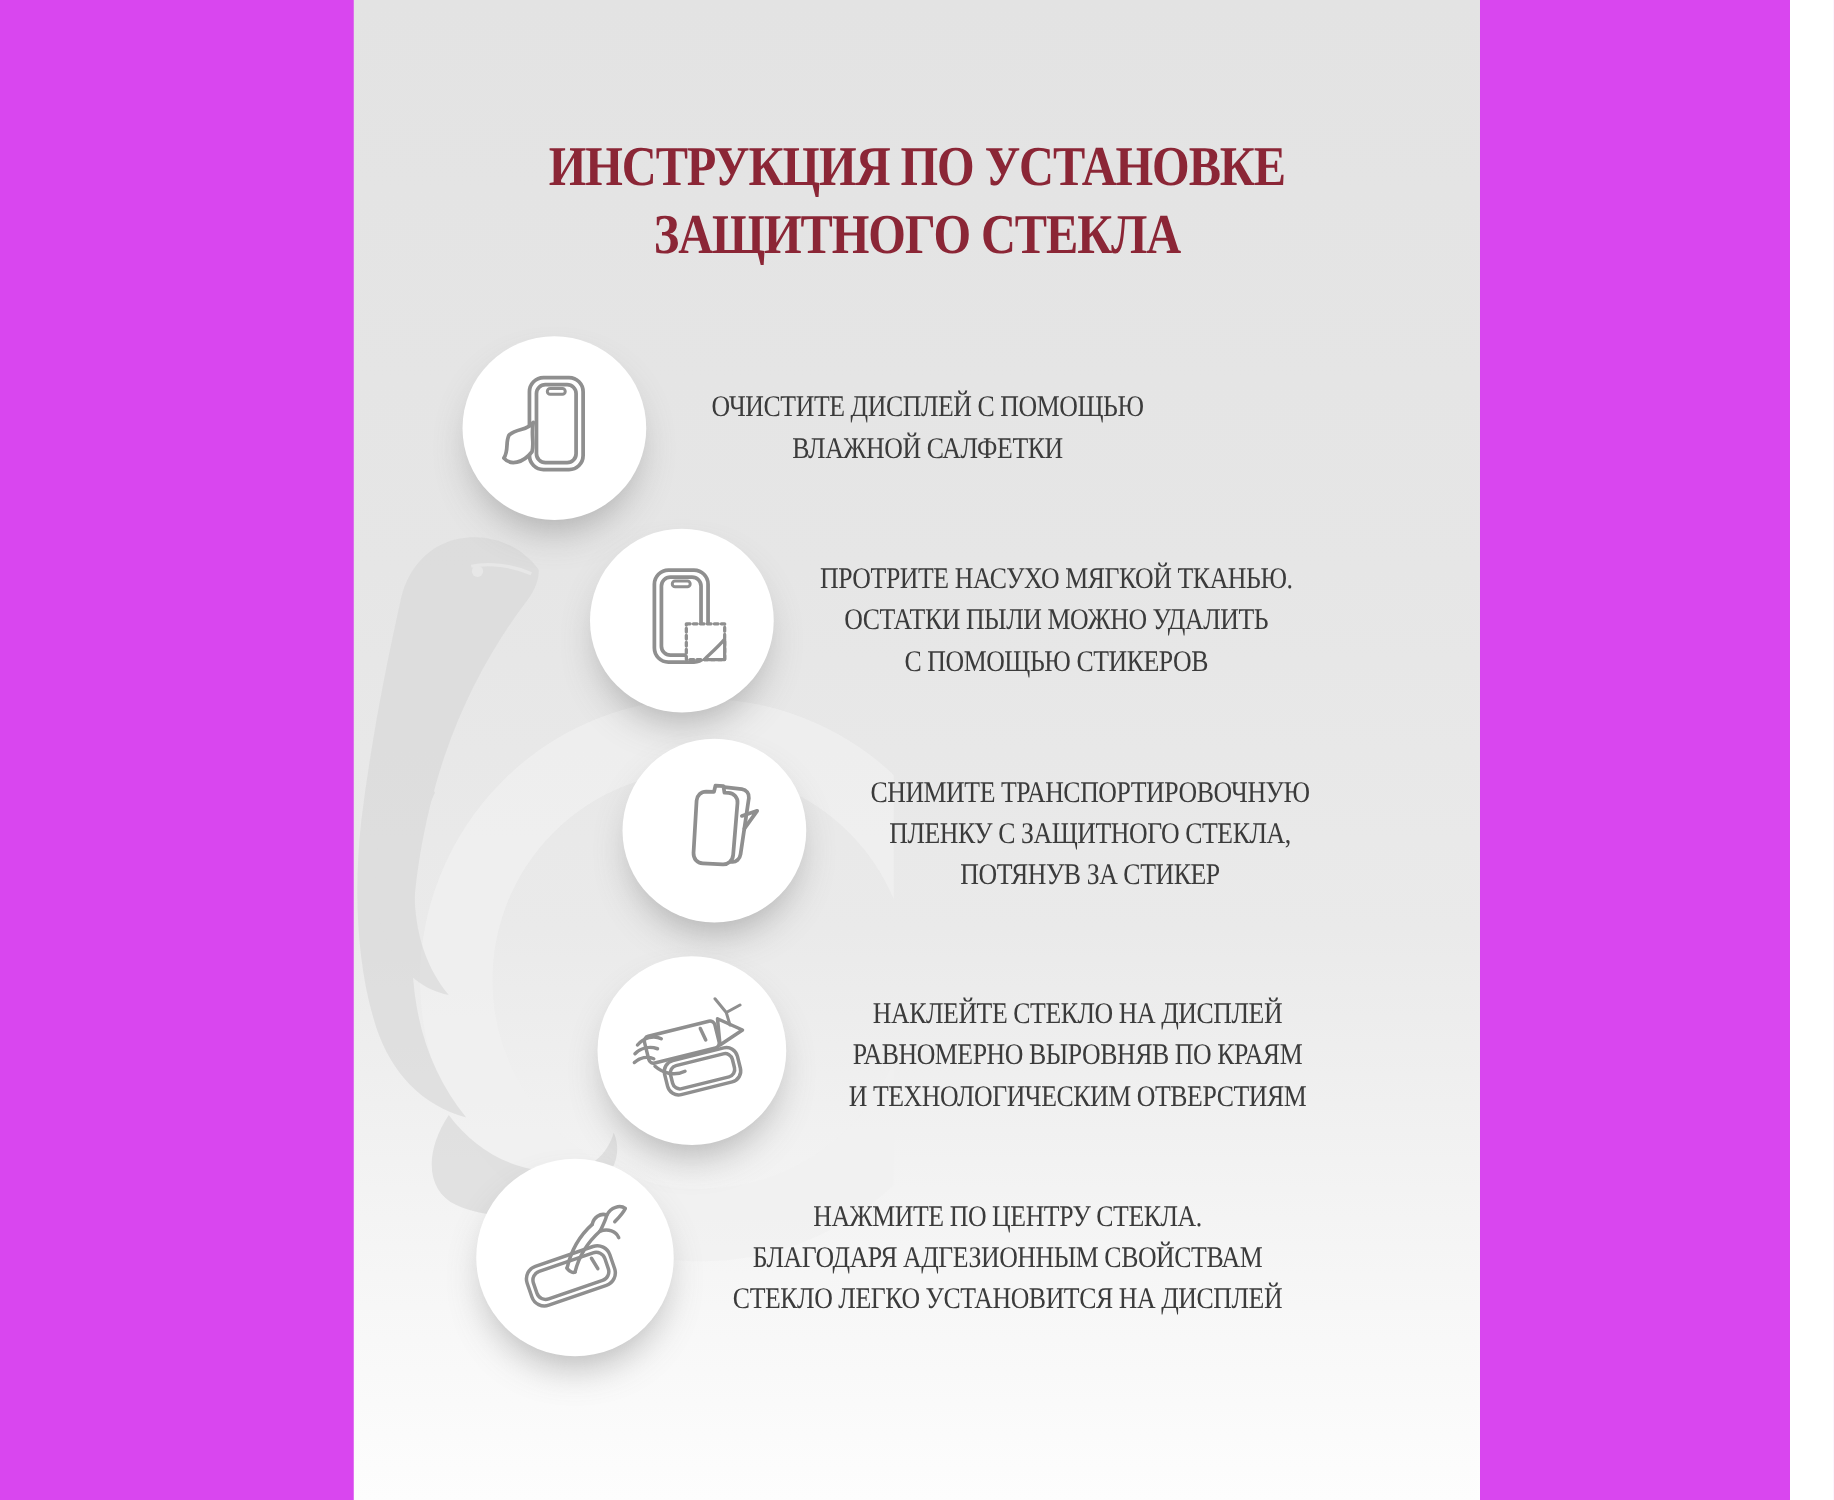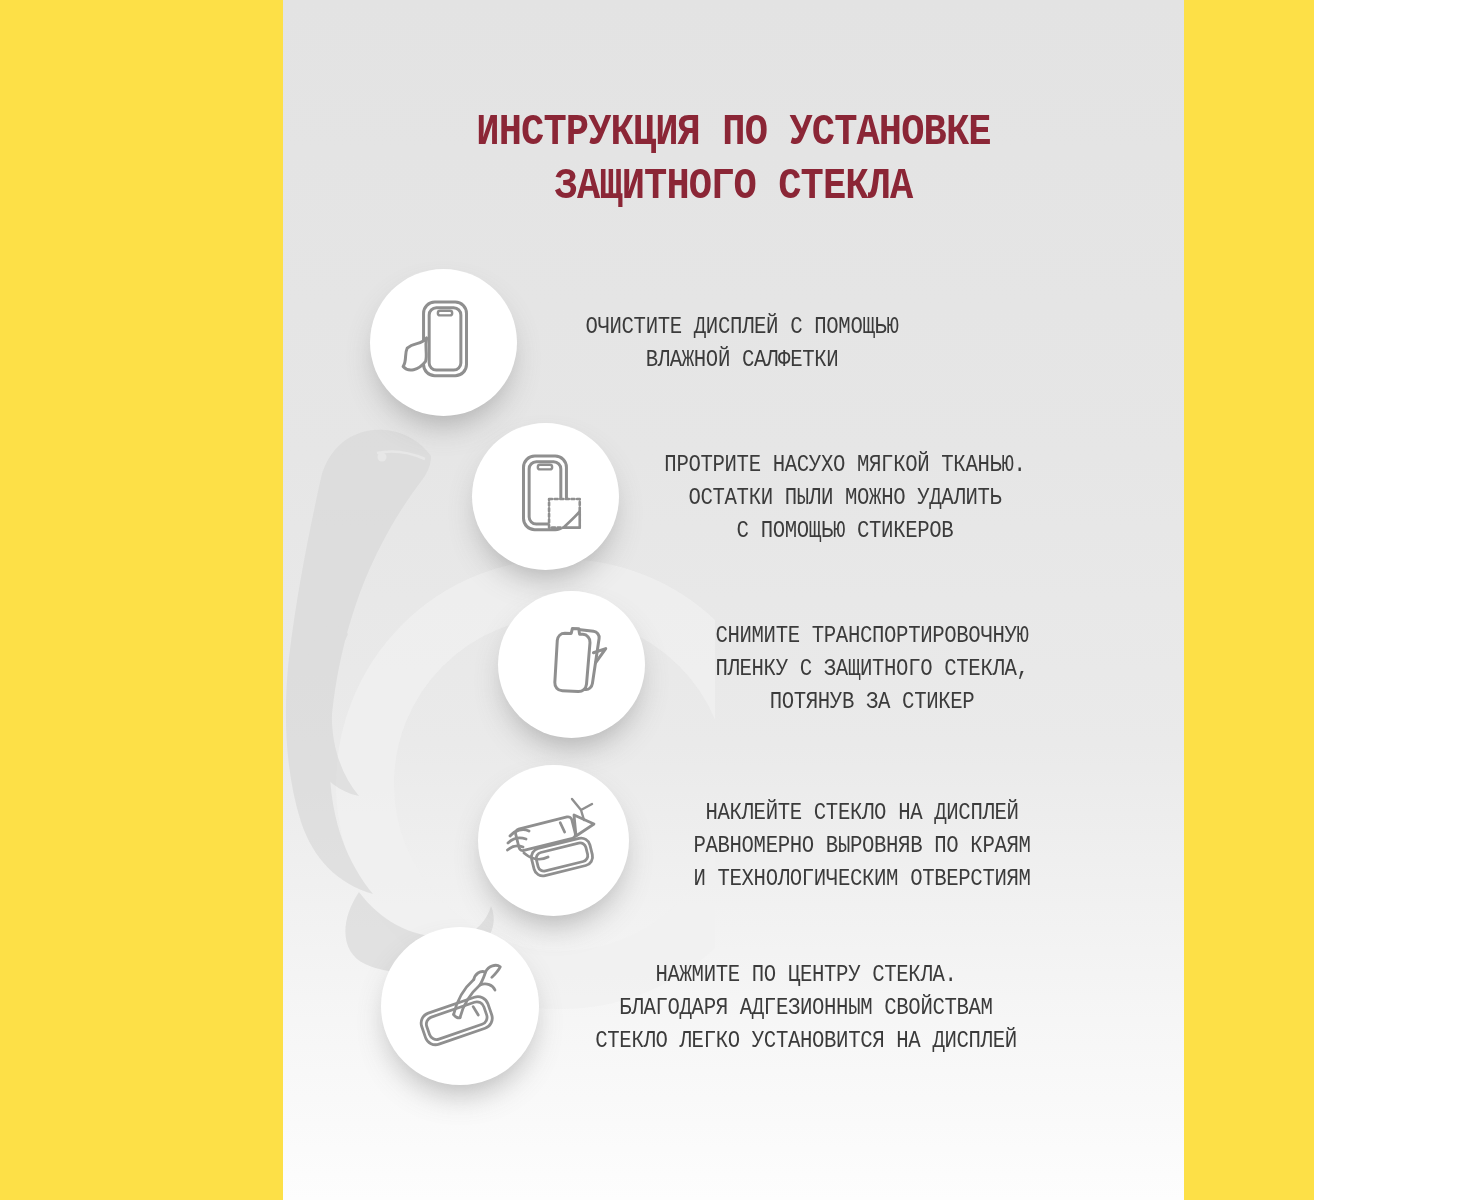--- a/index.html
+++ b/index.html
@@ -1,18 +1,18 @@
 <!DOCTYPE html>
 <html><head>
 <meta charset="utf-8">
 <style>
   html,body{margin:0;padding:0;background:#ffffff;}
   .canvas{
-    position:relative;width:1314px;height:1200px;overflow:hidden;
-    background:#fde047;font-family:Liberation Mono, monospace;
+    position:relative;width:1432px;height:1200px;overflow:hidden;
+    background:#d946ef;font-family:Liberation Serif, serif;
     -webkit-font-smoothing:antialiased;
   }
   .panel{
     position:absolute;left:283px;top:0;width:901px;height:1200px;overflow:hidden;
     background:linear-gradient(180deg,#e3e3e3 0%,#e6e6e6 38%,#eaeaea 62%,#f6f6f6 85%,#fdfdfd 100%);
   }
   .watermark{position:absolute;left:-4px;top:422px;width:436px;height:724px;pointer-events:none;}
   .title{
     position:absolute;left:0;right:0;top:106px;margin:0;text-align:center;
     font-size:45px;line-height:54px;font-weight:bold;letter-spacing:-1px;

